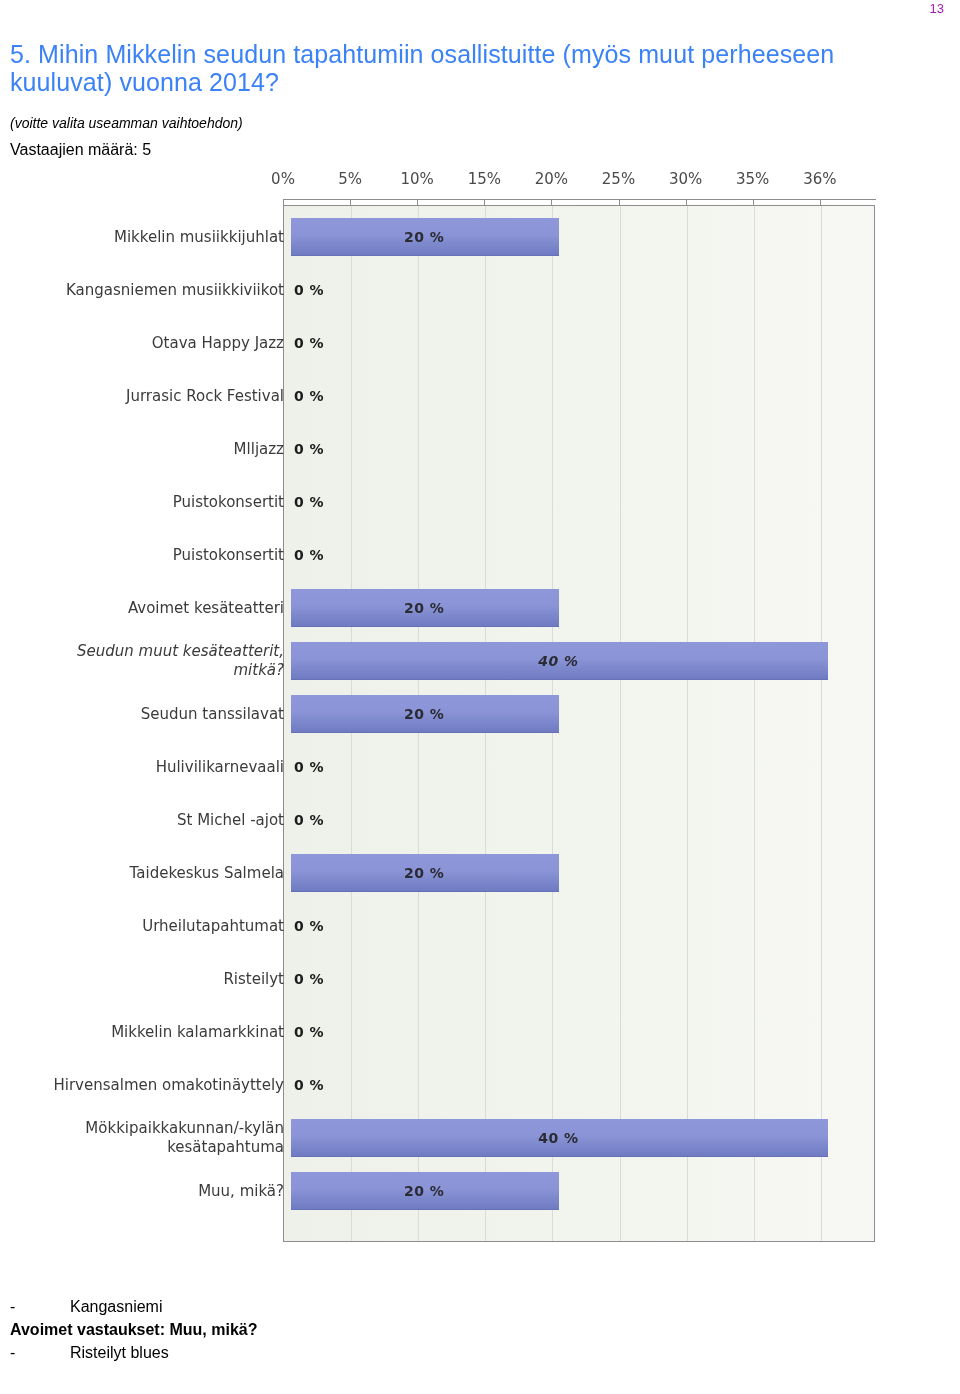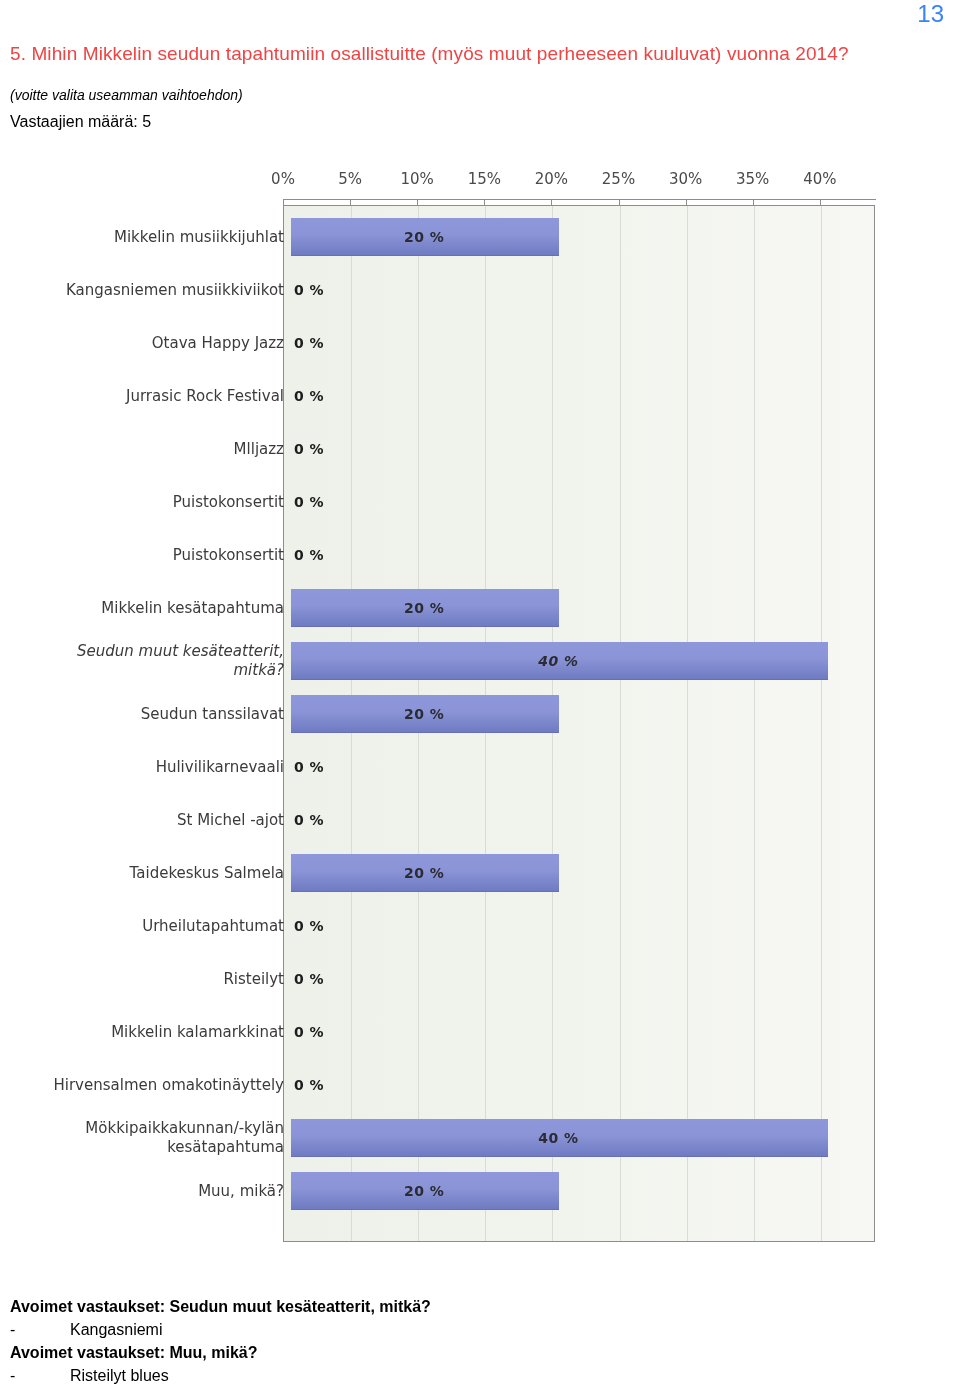--- a/index.html
+++ b/index.html
@@ -6,25 +6,25 @@
   body{
     width:960px;height:1394px;
     background:#ffffff;
     font-family:"Liberation Sans", sans-serif;
     color:#000000;
     overflow:hidden;
     position:relative;
   }
   .page-num{
     position:absolute;top:2px;right:16px;
-    font-size:24px;line-height:1;color:#3b82f6;
+    font-size:13px;line-height:1;color:#a21caf;
   }
   .qblock{position:absolute;left:10px;top:40px;width:900px;}
   .qtitle{
-    font-size:19px;line-height:28px;color:#ef4444;
+    font-size:25px;line-height:28px;color:#3b82f6;
     letter-spacing:.1px;
   }
   .qnote{
     font-size:14px;font-style:italic;margin-top:18px;line-height:18px;
   }
   .qcount{
     font-size:16px;margin-top:8px;line-height:20px;
   }
 
   
@@ -127,21 +127,21 @@
       <div class="tick-label" style="left: 484.3px;">15%</div>
       <div class="tickmark" style="left: 484.3px;"></div>
       <div class="tick-label" style="left: 551.4px;">20%</div>
       <div class="tickmark" style="left: 551.4px;"></div>
       <div class="tick-label" style="left: 618.5px;">25%</div>
       <div class="tickmark" style="left: 618.5px;"></div>
       <div class="tick-label" style="left: 685.6px;">30%</div>
       <div class="tickmark" style="left: 685.6px;"></div>
       <div class="tick-label" style="left: 752.7px;">35%</div>
       <div class="tickmark" style="left: 752.7px;"></div>
-      <div class="tick-label" style="left: 819.8px;">40%</div>
+      <div class="tick-label" style="left: 819.8px;">36%</div>
       <div class="tickmark" style="left: 819.8px;"></div>
     </div>
   <div class="axis-line"></div>
   <div class="plot" id="plot">
       <div class="gridline" style="left: 67.1px;"></div>
       <div class="gridline" style="left: 134.2px;"></div>
       <div class="gridline" style="left: 201.3px;"></div>
       <div class="gridline" style="left: 268.4px;"></div>
       <div class="gridline" style="left: 335.5px;"></div>
       <div class="gridline" style="left: 402.6px;"></div>
@@ -172,21 +172,21 @@
       </div>
       <div class="row" style="top: 270px;">
         <div class="rowlabel">Puistokonsertit</div>
         <div class="barval zero" style="left: 287px;">0 %</div>
       </div>
       <div class="row" style="top: 323px;">
         <div class="rowlabel">Puistokonsertit</div>
         <div class="barval zero" style="left: 287px;">0 %</div>
       </div>
       <div class="row" style="top: 376px;">
-        <div class="rowlabel">Mikkelin kesätapahtuma</div>
+        <div class="rowlabel">Avoimet kesäteatteri</div>
         <div class="bar" style="width: 268.4px;"></div>
         <div class="barval inside" style="left: 417.2px; transform: translate(-50%, -50%);">20 %</div>
       </div>
       <div class="row" style="top: 429px; font-style: italic;">
         <div class="rowlabel">Seudun muut kesäteatterit, mitkä?</div>
         <div class="bar" style="width: 536.8px;"></div>
         <div class="barval inside" style="left: 551.4px; transform: translate(-50%, -50%);">40 %</div>
       </div>
       <div class="row" style="top: 482px;">
         <div class="rowlabel">Seudun tanssilavat</div>
@@ -231,18 +231,17 @@
       <div class="row" style="top: 959px;">
         <div class="rowlabel">Muu, mikä?</div>
         <div class="bar" style="width: 268.4px;"></div>
         <div class="barval inside" style="left: 417.2px; transform: translate(-50%, -50%);">20 %</div>
       </div>
     </div>
 </div>
 
 <div class="footer">
   <div id="footer-body">
-      <div class="f-head">Avoimet vastaukset: Seudun muut kesäteatterit, mitkä?</div>
       <div class="f-item"><span class="f-dash">-</span><span>Kangasniemi</span></div>
       <div class="f-head">Avoimet vastaukset: Muu, mikä?</div>
       <div class="f-item"><span class="f-dash">-</span><span>Risteilyt blues</span></div>
     </div>
 </div>
 
 </body></html>

